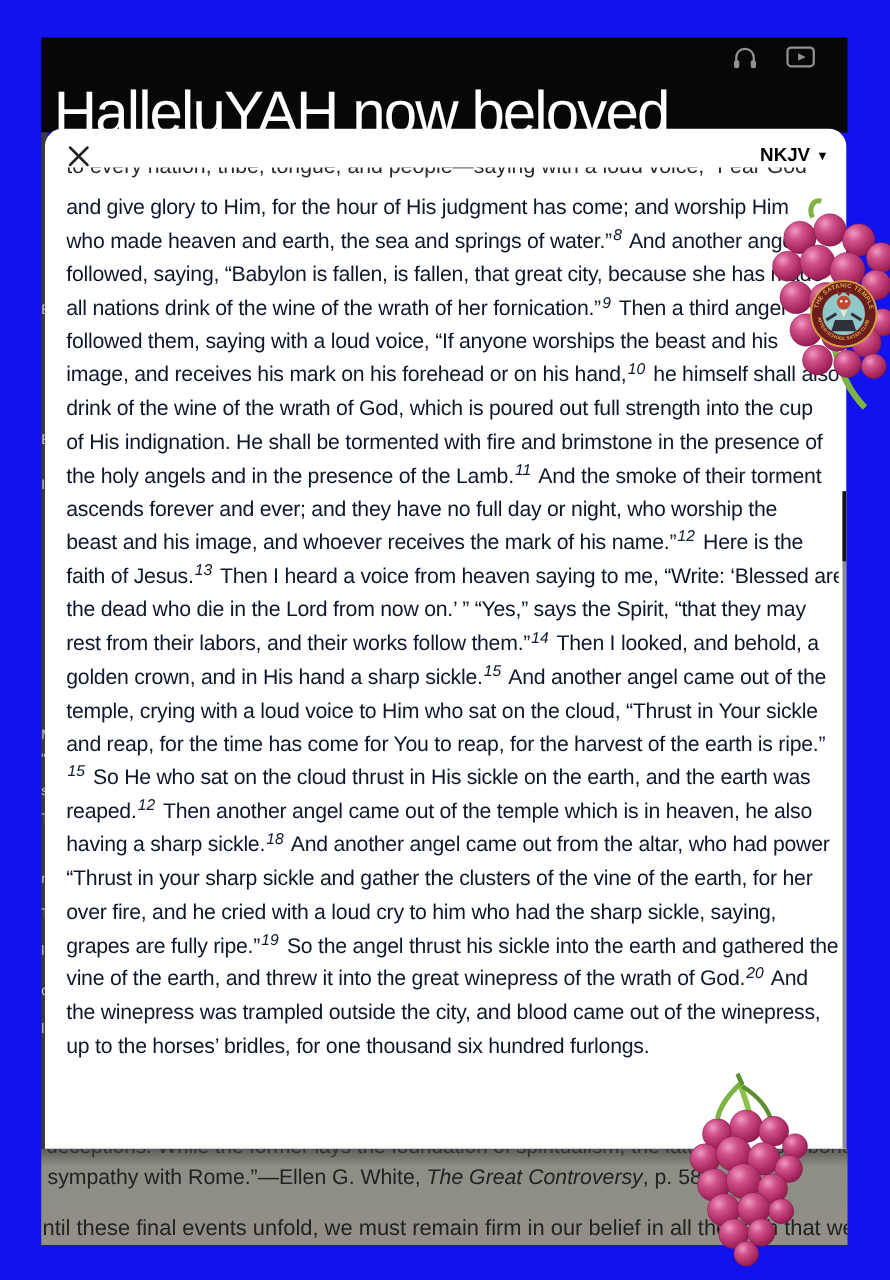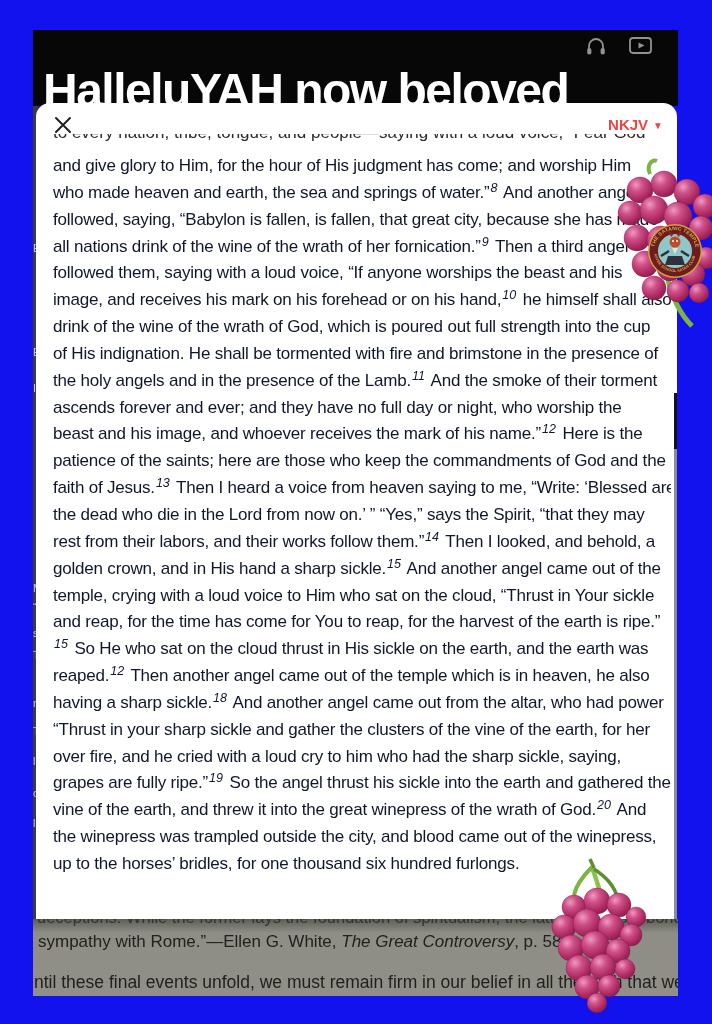--- a/index.html
+++ b/index.html
@@ -9,36 +9,36 @@
     background:#1212ee;
     font-family:"Liberation Sans", sans-serif;
   }
   
   #header-bar {
     position:absolute; left:33px; top:30px; width:645px; height:76px;
     background:#070707; overflow:hidden;
   }
   #page-title {
     position:absolute; left:10px; top:33px;
-    font-size:48px; font-weight:bold; letter-spacing:-1.5px;
+    font-size:48px; font-weight:normal; letter-spacing:-1.5px;
     color:#ffffff; white-space:nowrap;
   }
   .hdr-icon { position:absolute; top:4px; }
   #icon-headphones { left:551px; }
   #icon-video { left:595px; }
   #icon-circle { left:633px; }
   
   #reader-modal {
     position:absolute; left:36px; top:103px; width:641px; height:816px;
     background:#ffffff; border-radius:14px 14px 0 0; overflow:hidden;
   }
   #close-btn { position:absolute; left:16px; top:11px; width:22px; height:22px; cursor:pointer; }
   #version-selector {
     position:absolute; right:14px; top:13px;
-    font-size:15px; font-weight:bold; color:#ef4444; cursor:pointer;
+    font-size:15px; font-weight:bold; color:#000000; cursor:pointer;
     display:flex; align-items:center; gap:5px;
   }
   #version-caret { font-size:10px; position:relative; top:1px; }
   #clipped-top-line {
     position:absolute; left:17px; right:8px; top:31px; height:9px; overflow:hidden;
     font-size:17px; line-height:20px; color:#2a2a2a; white-space:nowrap;
   }
   #clipped-top-line > span { display:block; margin-top:-11px; }
   #verse-lines {
     position:absolute; left:17px; top:50px; right:6px;
@@ -155,21 +155,20 @@
         <div class="vline">who made heaven and earth, the sea and springs of water.”<sup>8</sup> And another angel</div>
         <div class="vline">followed, saying, “Babylon is fallen, is fallen, that great city, because she has made</div>
         <div class="vline">all nations drink of the wine of the wrath of her fornication.”<sup>9</sup> Then a third angel</div>
         <div class="vline">followed them, saying with a loud voice, “If anyone worships the beast and his</div>
         <div class="vline">image, and receives his mark on his forehead or on his hand,<sup>10</sup> he himself shall also</div>
         <div class="vline">drink of the wine of the wrath of God, which is poured out full strength into the cup</div>
         <div class="vline">of His indignation. He shall be tormented with fire and brimstone in the presence of</div>
         <div class="vline">the holy angels and in the presence of the Lamb.<sup>11</sup> And the smoke of their torment</div>
         <div class="vline">ascends forever and ever; and they have no full day or night, who worship the</div>
         <div class="vline">beast and his image, and whoever receives the mark of his name.”<sup>12</sup> Here is the</div>
-        <div class="vline">patience of the saints; here are those who keep the commandments of God and the</div>
         <div class="vline">faith of Jesus.<sup>13</sup> Then I heard a voice from heaven saying to me, “Write: ‘Blessed are</div>
         <div class="vline">the dead who die in the Lord from now on.’ ” “Yes,” says the Spirit, “that they may</div>
         <div class="vline">rest from their labors, and their works follow them.”<sup>14</sup> Then I looked, and behold, a</div>
         <div class="vline">golden crown, and in His hand a sharp sickle.<sup>15</sup> And another angel came out of the</div>
         <div class="vline">temple, crying with a loud voice to Him who sat on the cloud, “Thrust in Your sickle</div>
         <div class="vline">and reap, for the time has come for You to reap, for the harvest of the earth is ripe.”</div>
         <div class="vline"><sup>15</sup> So He who sat on the cloud thrust in His sickle on the earth, and the earth was</div>
         <div class="vline">reaped.<sup>12</sup> Then another angel came out of the temple which is in heaven, he also</div>
         <div class="vline">having a sharp sickle.<sup>18</sup> And another angel came out from the altar, who had power</div>
         <div class="vline">“Thrust in your sharp sickle and gather the clusters of the vine of the earth, for her</div>

